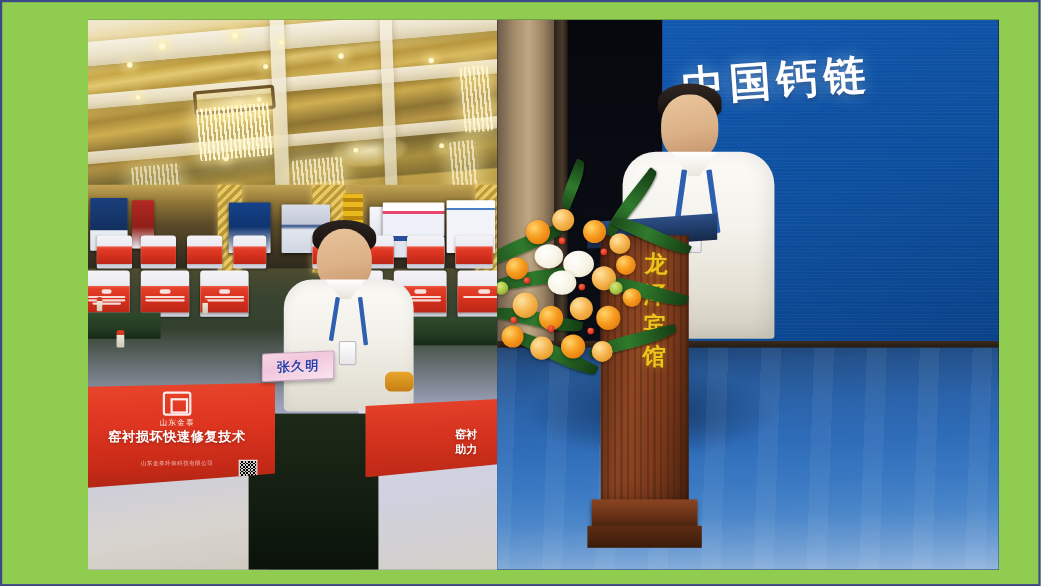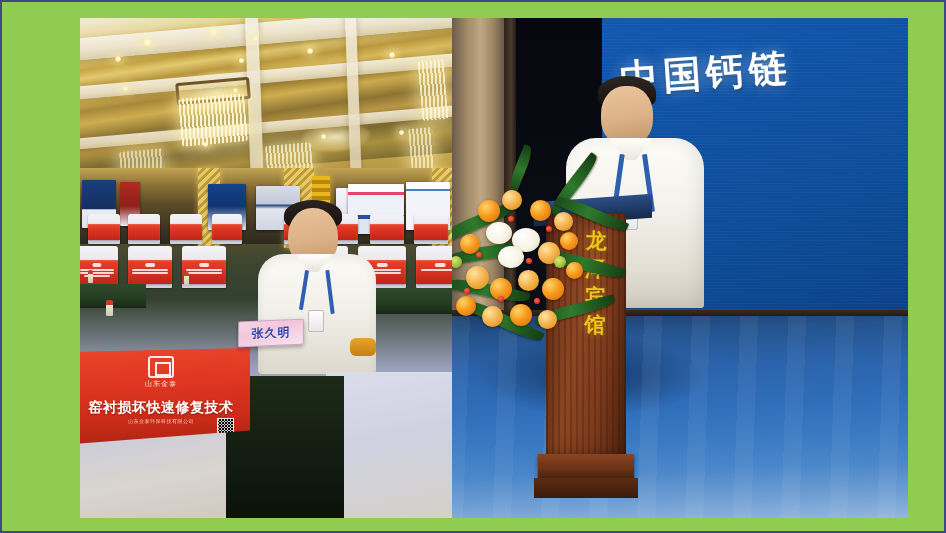--- a/index.html
+++ b/index.html
@@ -209,21 +209,21 @@
   }
   .banner-brand {
     position:absolute; left:0; right:0; top:31px;
     text-align:center; color:#fff7f2; font-size:7px; letter-spacing:1px;
     opacity:.92;
   }
   .banner-l1, .banner-l2 {
     position:absolute; left:0; right:0; text-align:center;
     color:#ffffff; font-weight:bold; text-shadow:0 1px 2px rgba(90,10,0,.5);
   }
-  .banner-l1 { top:51px; font-size:14px; letter-spacing:.5px; }
+  .banner-l1 { top:41px; font-size:12px; letter-spacing:.5px; }
   .banner-l2 { top:54px; font-size:10.5px; letter-spacing:.5px; }
   .banner-sub {
     position:absolute; left:0; right:0; top:70px; text-align:center;
     color:rgba(255,235,225,.75); font-size:5px; letter-spacing:.5px;
   }
   .qr {
     position:absolute; right:16px; top:70px; width:17px; height:17px;
     background:
       repeating-linear-gradient(0deg, #1b1b2a 0 1.5px, #e9e9f2 1.5px 3px),
       repeating-linear-gradient(90deg, #1b1b2a 0 1.5px, #e9e9f2 1.5px 3px);
@@ -510,20 +510,24 @@
         <div class="fg-green"></div>
 
         <div class="fg-banner">
           <span class="banner-logo"></span>
           <span class="banner-brand">山东金泰</span>
           <span class="banner-l1">窑衬损坏快速修复技术</span>
           <span class="banner-sub">山东金泰环保科技有限公司</span>
           <span class="qr"></span>
         </div>
 
+        <div class="fg-banner2">
+          <span class="banner2-l1">窑衬</span>
+          <span class="banner2-l2">助力</span>
+        </div>
       </div>
 
       <div class="namecard">
         <span class="nm-txt">张久明</span>
       </div>
     </div>
 
     <div class="photo" id="photo-right">
 
       <div class="r-dark"></div>

